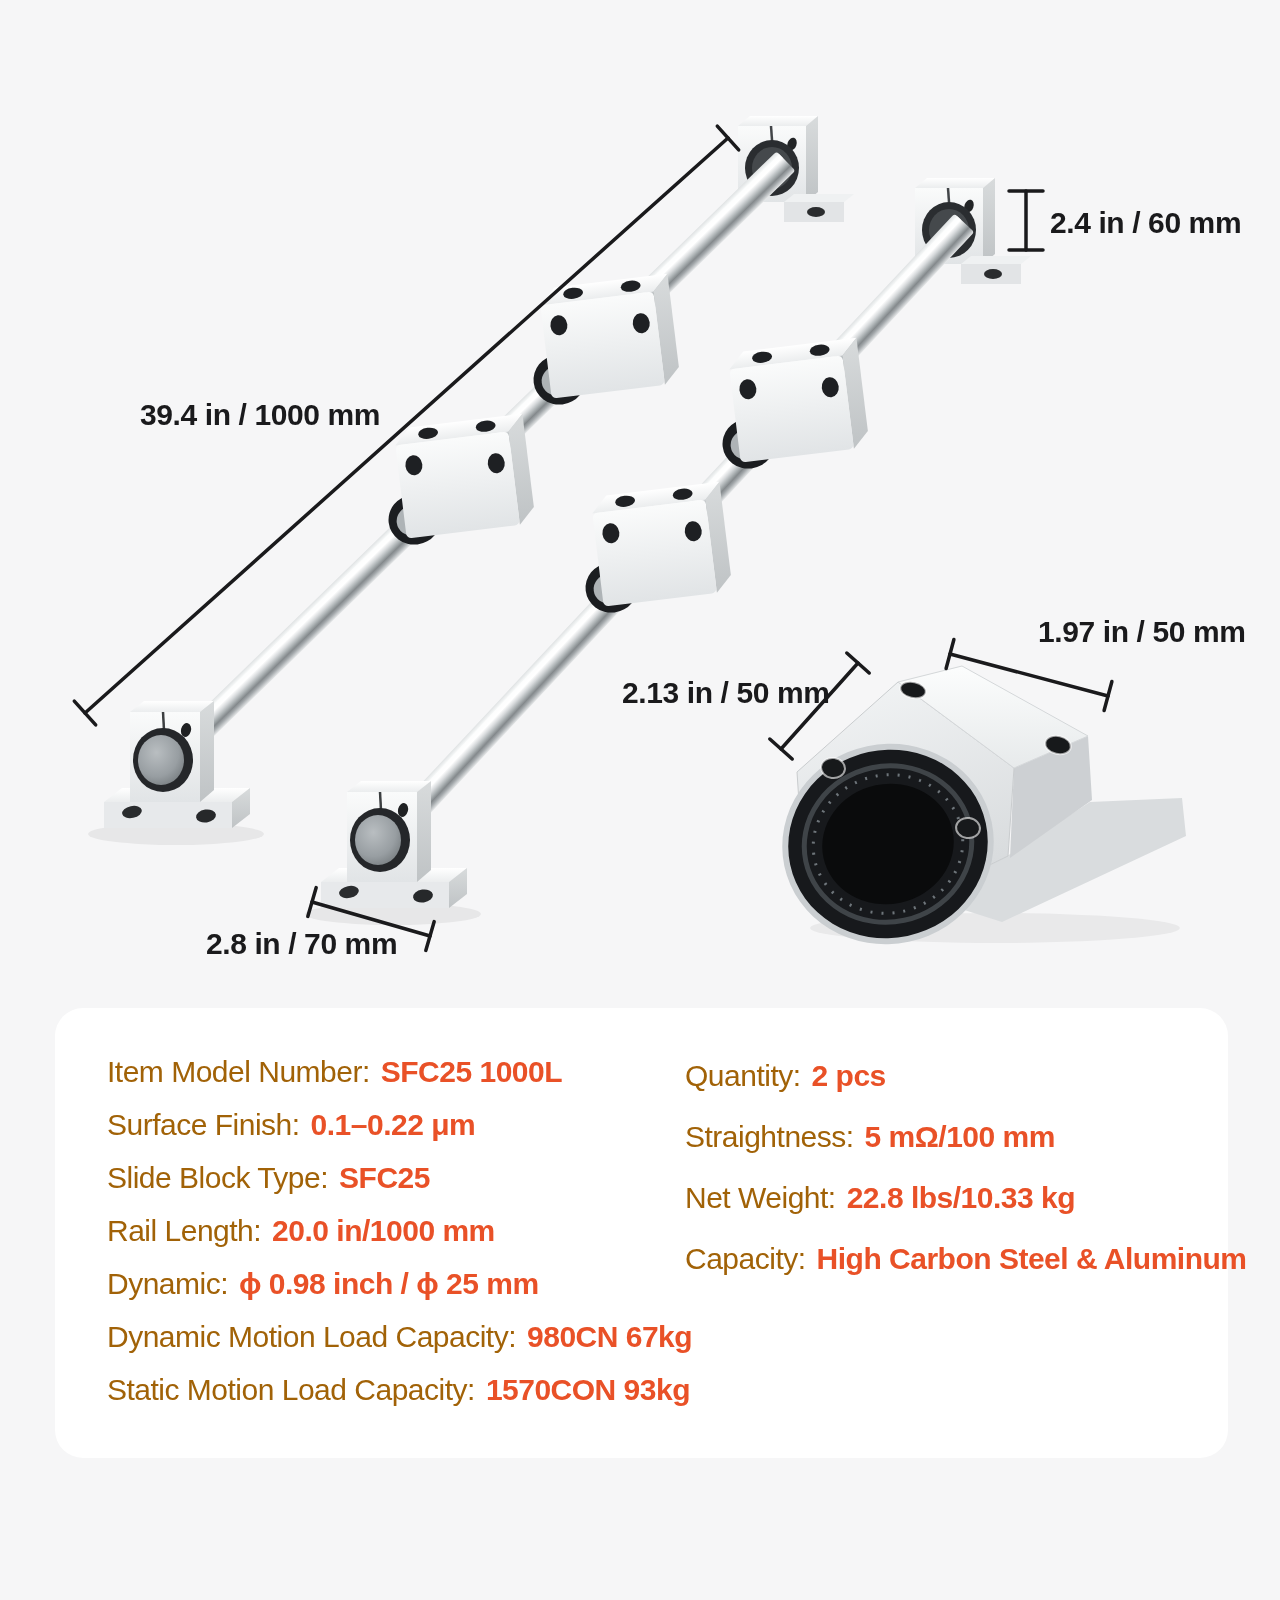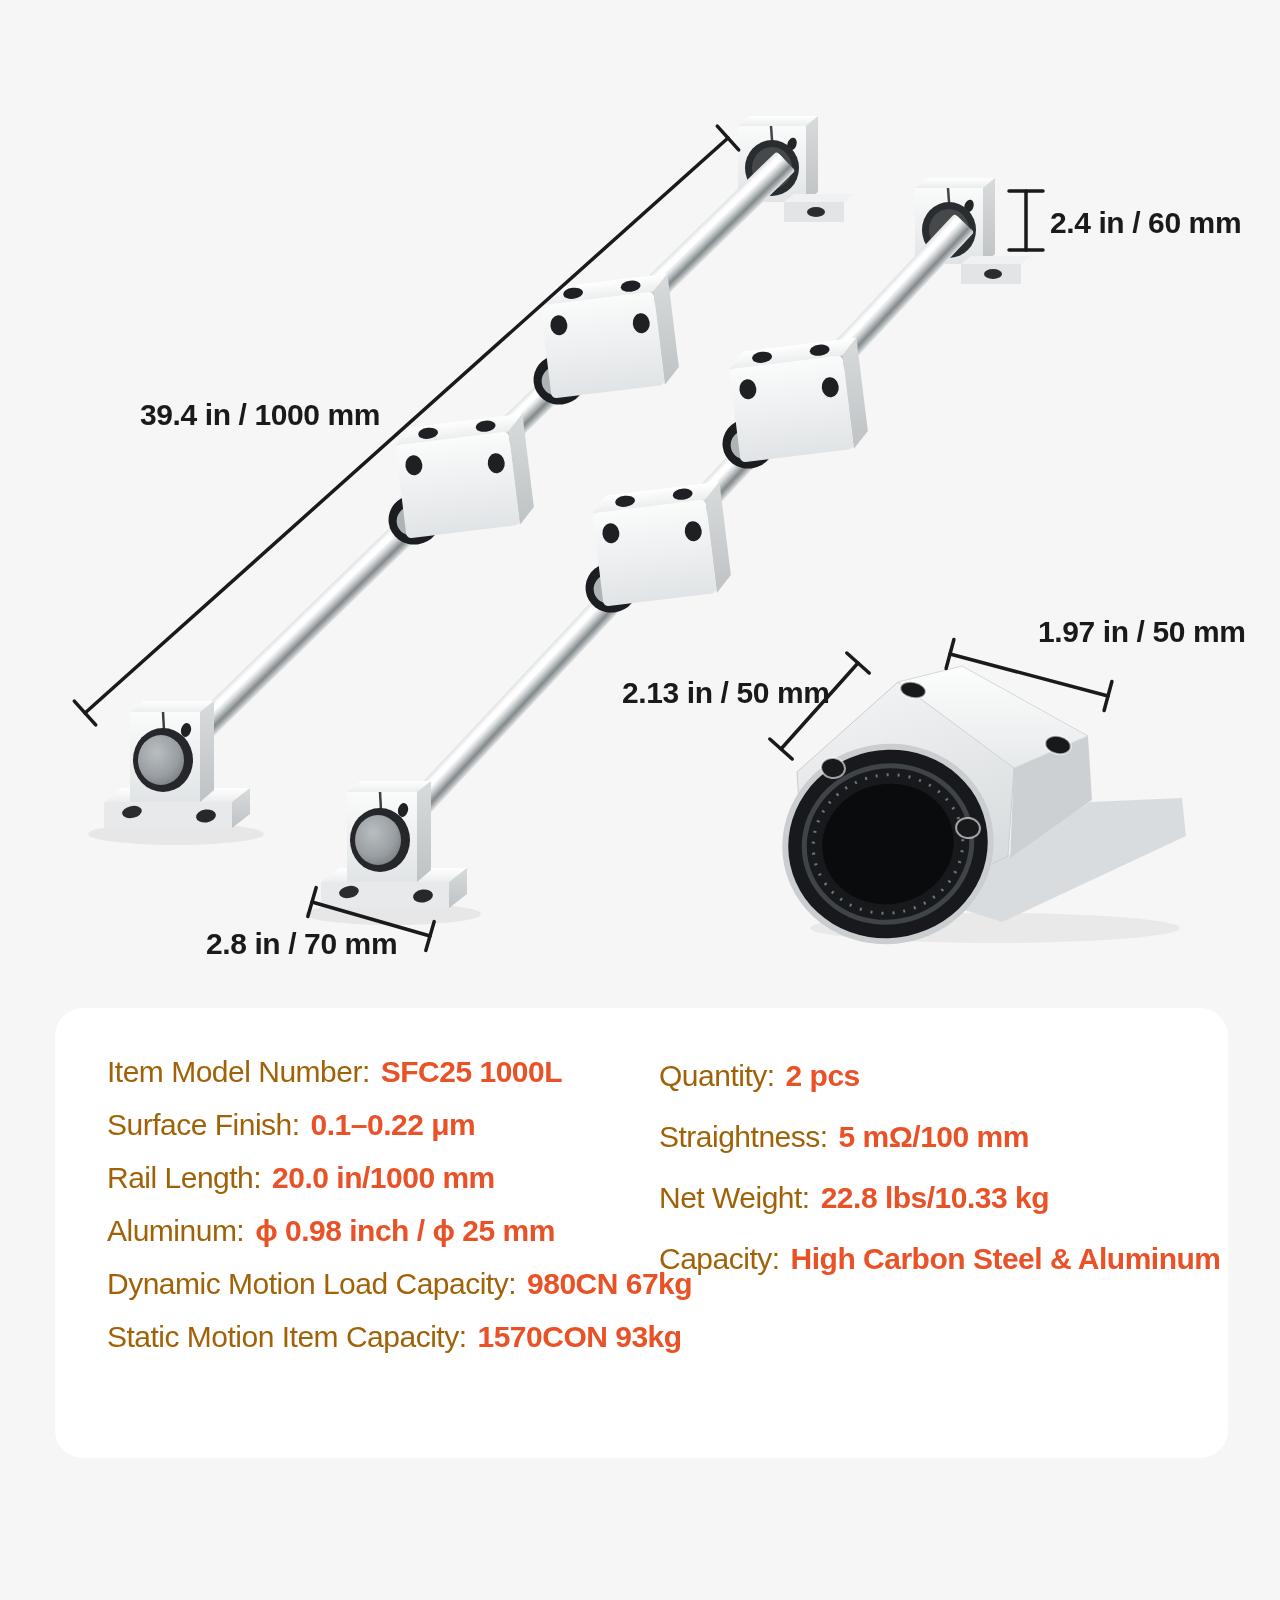--- a/index.html
+++ b/index.html
@@ -17,21 +17,21 @@
     font-weight:700;font-size:30px;fill:#1a1a1c;letter-spacing:-0.4px;
   }
   .spec-panel{
     position:absolute;left:55px;top:1008px;width:1173px;height:450px;
     background:#ffffff;border-radius:28px;
   }
   .spec-col{position:absolute;top:37px;}
   .spec-col.left{left:52px;}
   .spec-col.right{left:604px;}
   .spec-row{display:flex;align-items:center;gap:11px;height:53px;white-space:nowrap;}
-  .spec-col.right .spec-row{height:61px;}
+  .spec-col.right .spec-row{height:61px;margin-left:26px;}
   .spec-row .label{font-size:30px;color:#a16207;letter-spacing:-0.5px;}
   .spec-row .value{font-size:30px;color:#e95127;font-weight:700;letter-spacing:-0.5px;}
 </style>
 </head>
 <body>
 
 <div class="canvas">
 
   <div class="scene">
   <svg width="1280" height="1000" viewBox="0 0 1280 1000" xmlns="http://www.w3.org/2000/svg">
@@ -256,33 +256,37 @@
     <div class="spec-col left">
       <div class="spec-row">
         <span class="label">Item Model Number:</span>
         <span class="value">SFC25 1000L</span>
       </div>
       <div class="spec-row">
         <span class="label">Surface Finish:</span>
         <span class="value">0.1–0.22 μm</span>
       </div>
       <div class="spec-row">
+        <span class="label">Slide Block Type:</span>
+        <span class="value">SFC25</span>
+      </div>
+      <div class="spec-row">
         <span class="label">Rail Length:</span>
         <span class="value">20.0 in/1000 mm</span>
       </div>
       <div class="spec-row">
-        <span class="label">Aluminum:</span>
+        <span class="label">Dynamic:</span>
         <span class="value">ϕ 0.98 inch / ϕ 25 mm</span>
       </div>
       <div class="spec-row">
         <span class="label">Dynamic Motion Load Capacity:</span>
         <span class="value">980CN 67kg</span>
       </div>
       <div class="spec-row">
-        <span class="label">Static Motion Item Capacity:</span>
+        <span class="label">Static Motion Load Capacity:</span>
         <span class="value">1570CON 93kg</span>
       </div>
     </div>
     <div class="spec-col right">
       <div class="spec-row">
         <span class="label">Quantity:</span>
         <span class="value">2 pcs</span>
       </div>
       <div class="spec-row">
         <span class="label">Straightness:</span>

